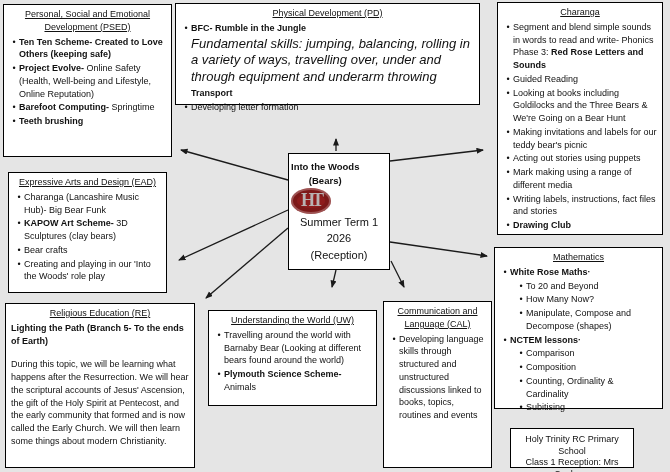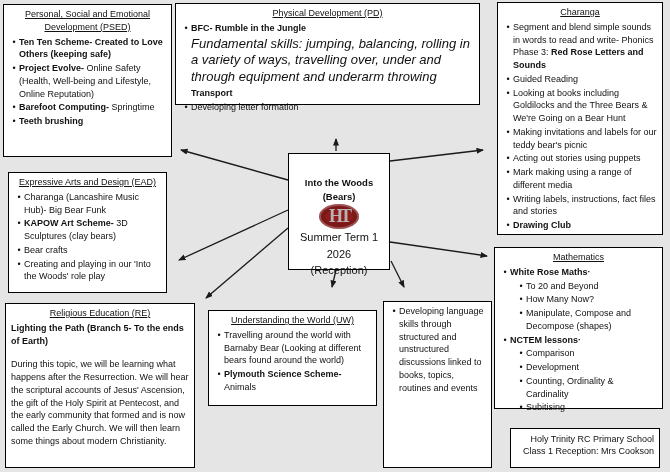--- a/index.html
+++ b/index.html
@@ -22,25 +22,25 @@
   .para{margin-top:11px;}
   
   #box-psed{left:3px;top:4px;width:169px;height:153px;}
   #box-pd{left:175px;top:3px;width:305px;height:102px;}
   #box-literacy{left:497px;top:2px;width:166px;height:233px;}
   #box-ead{left:8px;top:172px;width:159px;height:121px;}
   #box-re{left:5px;top:303px;width:190px;height:165px;}
   #box-uw{left:208px;top:310px;width:169px;height:96px;}
   #box-cal{left:383px;top:301px;width:109px;height:167px;}
   #box-math{left:494px;top:247px;width:169px;height:162px;}
-  #box-school{left:510px;top:428px;width:150px;height:40px;text-align:right;padding-top:5px;line-height:1.3;}
+  #box-school{left:510px;top:428px;width:124px;height:40px;text-align:center;padding-top:5px;line-height:1.3;}
   #box-center{
     left:288px;top:153px;width:102px;height:117px;border-width:1.6px;
-    display:flex;flex-direction:column;align-items:center;justify-content:space-between;
-    padding:22px 2px;text-align:center;
+    display:flex;flex-direction:column;align-items:flex-start;justify-content:space-between;
+    padding:6px 2px;text-align:center;
   }
   #box-center .ctitle{font-weight:bold;font-size:9.5px;line-height:1.45;}
   #box-center .cterm{font-size:11px;line-height:1.5;}
   .logo{
     width:40px;height:40px;border-radius:50%;
     display:flex;align-items:center;justify-content:center;
     font-family:"Liberation Serif",serif;font-weight:bold;font-size:18px;
     letter-spacing:-3px;box-shadow:inset 0 0 0 2px rgba(255,255,255,.25), inset 0 0 0 6px rgba(0,0,0,.12);
   }
   svg.arrows{position:absolute;left:0;top:0;pointer-events:none;}
@@ -190,20 +190,21 @@
           <span class="txt"><span>Travelling around the world with Barnaby Bear (Looking at different bears found around the world)</span></span>
         </div>
         <div class="li">
           <span class="blt">•</span>
           <span class="txt"><span style="font-weight: bold;">Plymouth Science Scheme-</span><span> Animals</span></span>
         </div>
       </div>
   </div>
 
   <div class="box" id="box-cal">
+    <div class="title">Communication and Language (CAL)</div>
     <div>
         <div class="li">
           <span class="blt">•</span>
           <span class="txt"><span>Developing language skills through structured and unstructured discussions linked to books, topics, routines and events</span></span>
         </div>
       </div>
   </div>
 
   <div class="box" id="box-math">
     <div class="title">Mathematics</div>
@@ -227,21 +228,21 @@
         <div class="li">
           <span class="blt">•</span>
           <span class="txt"><span style="font-weight: bold;">NCTEM lessons·</span></span>
         </div>
         <div class="li ind1">
           <span class="blt">•</span>
           <span class="txt"><span>Comparison</span></span>
         </div>
         <div class="li ind1">
           <span class="blt">•</span>
-          <span class="txt"><span>Development</span></span>
+          <span class="txt"><span>Composition</span></span>
         </div>
         <div class="li ind1">
           <span class="blt">•</span>
           <span class="txt"><span>Counting, Ordinality &amp; Cardinality</span></span>
         </div>
         <div class="li ind1">
           <span class="blt">•</span>
           <span class="txt"><span>Subitising</span></span>
         </div>
       </div>

